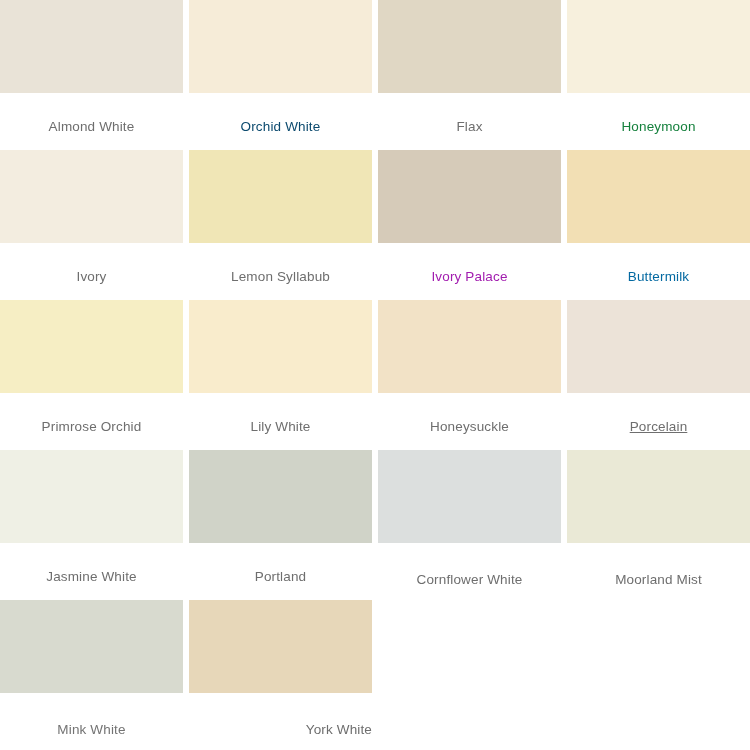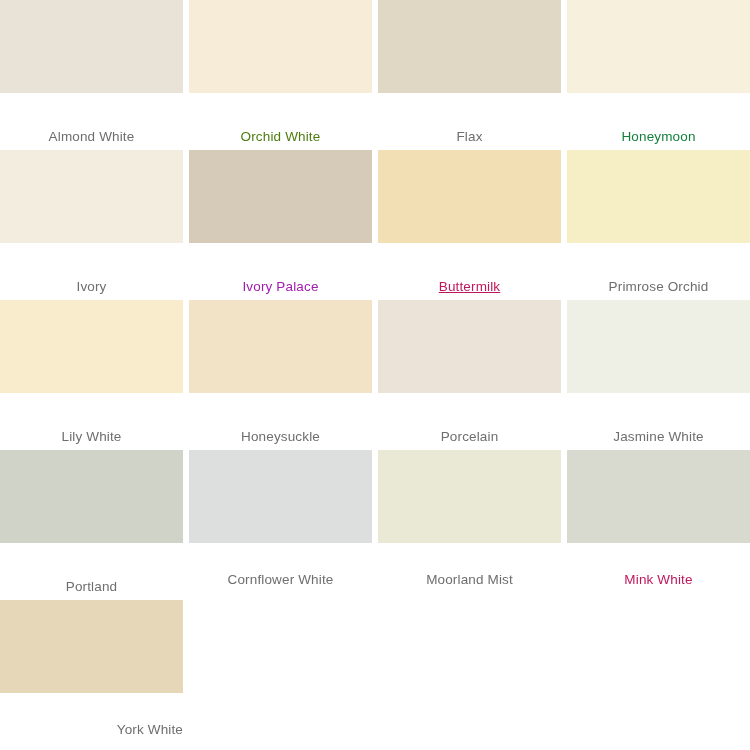--- a/index.html
+++ b/index.html
@@ -44,21 +44,21 @@
   }
   .swatch-label {
     flex: 0 0 auto;
     width: 100%;
     text-align: center;
     font-family: "Liberation Sans", sans-serif;
     font-size: 13.5px;
     line-height: 16px;
     color: #6e6e6e;
     letter-spacing: 0.15px;
-    padding-bottom: 5px;
+    padding-bottom: 15px;
     white-space: nowrap;
     overflow: hidden;
     text-overflow: ellipsis;
   }
   
   .swatch-cell.row-5 .swatch-label {
     padding-bottom: 12px;
   }
 </style>
 </head>
@@ -66,66 +66,71 @@
 
 <div id="swatch-chart">
     <div class="swatch-cell row-1">
       <div class="swatch-color" style="background-color: rgb(233, 227, 215);"></div>
       <div class="swatch-gap"></div>
       <div class="swatch-label" style="color: rgb(110, 110, 110);">Almond White</div>
     </div>
     <div class="swatch-cell row-1">
       <div class="swatch-color" style="background-color: rgb(246, 236, 216);"></div>
       <div class="swatch-gap"></div>
-      <div class="swatch-label" style="color: #4d7c0f;">Orchid White</div>
+      <div class="swatch-label" style="color: #0c4a6e;">Orchid White</div>
     </div>
     <div class="swatch-cell row-1">
       <div class="swatch-color" style="background-color: rgb(224, 215, 196);"></div>
       <div class="swatch-gap"></div>
       <div class="swatch-label" style="color: rgb(110, 110, 110);">Flax</div>
     </div>
     <div class="swatch-cell row-1">
       <div class="swatch-color" style="background-color: rgb(247, 240, 221);"></div>
       <div class="swatch-gap"></div>
       <div class="swatch-label" style="color: #15803d;">Honeymoon</div>
     </div>
     <div class="swatch-cell row-2">
       <div class="swatch-color" style="background-color: rgb(243, 237, 224);"></div>
       <div class="swatch-gap"></div>
       <div class="swatch-label" style="color: rgb(110, 110, 110);">Ivory</div>
     </div>
     <div class="swatch-cell row-2">
+      <div class="swatch-color" style="background-color: rgb(240, 230, 182);"></div>
+      <div class="swatch-gap"></div>
+      <div class="swatch-label" style="color: rgb(110, 110, 110);">Lemon Syllabub</div>
+    </div>
+    <div class="swatch-cell row-2">
       <div class="swatch-color" style="background-color: rgb(214, 203, 185);"></div>
       <div class="swatch-gap"></div>
       <div class="swatch-label" style="color: #a21caf;">Ivory Palace</div>
     </div>
     <div class="swatch-cell row-3">
       <div class="swatch-color" style="background-color: rgb(242, 223, 180);"></div>
       <div class="swatch-gap"></div>
-      <div class="swatch-label" style="color: #be185d; text-decoration: underline;">Buttermilk</div>
+      <div class="swatch-label" style="color: #0369a1;">Buttermilk</div>
     </div>
     <div class="swatch-cell row-3">
       <div class="swatch-color" style="background-color: rgb(246, 238, 196);"></div>
       <div class="swatch-gap"></div>
       <div class="swatch-label" style="color: rgb(110, 110, 110);">Primrose Orchid</div>
     </div>
     <div class="swatch-cell row-3">
       <div class="swatch-color" style="background-color: rgb(249, 236, 204);"></div>
       <div class="swatch-gap"></div>
       <div class="swatch-label" style="color: rgb(110, 110, 110);">Lily White</div>
     </div>
     <div class="swatch-cell row-3">
       <div class="swatch-color" style="background-color: rgb(242, 226, 198);"></div>
       <div class="swatch-gap"></div>
       <div class="swatch-label" style="color: rgb(110, 110, 110);">Honeysuckle</div>
     </div>
     <div class="swatch-cell row-4">
       <div class="swatch-color" style="background-color: rgb(236, 227, 216);"></div>
       <div class="swatch-gap"></div>
-      <div class="swatch-label" style="color: rgb(110, 110, 110);">Porcelain</div>
+      <div class="swatch-label" style="color: rgb(110, 110, 110); text-decoration: underline;">Porcelain</div>
     </div>
     <div class="swatch-cell row-4">
       <div class="swatch-color" style="background-color: rgb(239, 240, 229);"></div>
       <div class="swatch-gap"></div>
       <div class="swatch-label" style="color: rgb(110, 110, 110);">Jasmine White</div>
     </div>
     <div class="swatch-cell row-4">
       <div class="swatch-color" style="background-color: rgb(208, 211, 200);"></div>
       <div class="swatch-gap"></div>
       <div class="swatch-label" style="color: rgb(110, 110, 110);">Portland</div>
@@ -136,20 +141,20 @@
       <div class="swatch-label" style="color: rgb(110, 110, 110);">Cornflower White</div>
     </div>
     <div class="swatch-cell row-5">
       <div class="swatch-color" style="background-color: rgb(234, 233, 214);"></div>
       <div class="swatch-gap"></div>
       <div class="swatch-label" style="color: rgb(110, 110, 110);">Moorland Mist</div>
     </div>
     <div class="swatch-cell row-5">
       <div class="swatch-color" style="background-color: rgb(216, 218, 207);"></div>
       <div class="swatch-gap"></div>
-      <div class="swatch-label" style="color: #be185d;">Mink White</div>
+      <div class="swatch-label" style="color: #737373;">Mink White</div>
     </div>
     <div class="swatch-cell row-5">
       <div class="swatch-color" style="background-color: rgb(231, 215, 185);"></div>
       <div class="swatch-gap"></div>
       <div class="swatch-label" style="color: rgb(110, 110, 110); text-align: right;">York White</div>
     </div>
   </div>
 
 </body></html>

